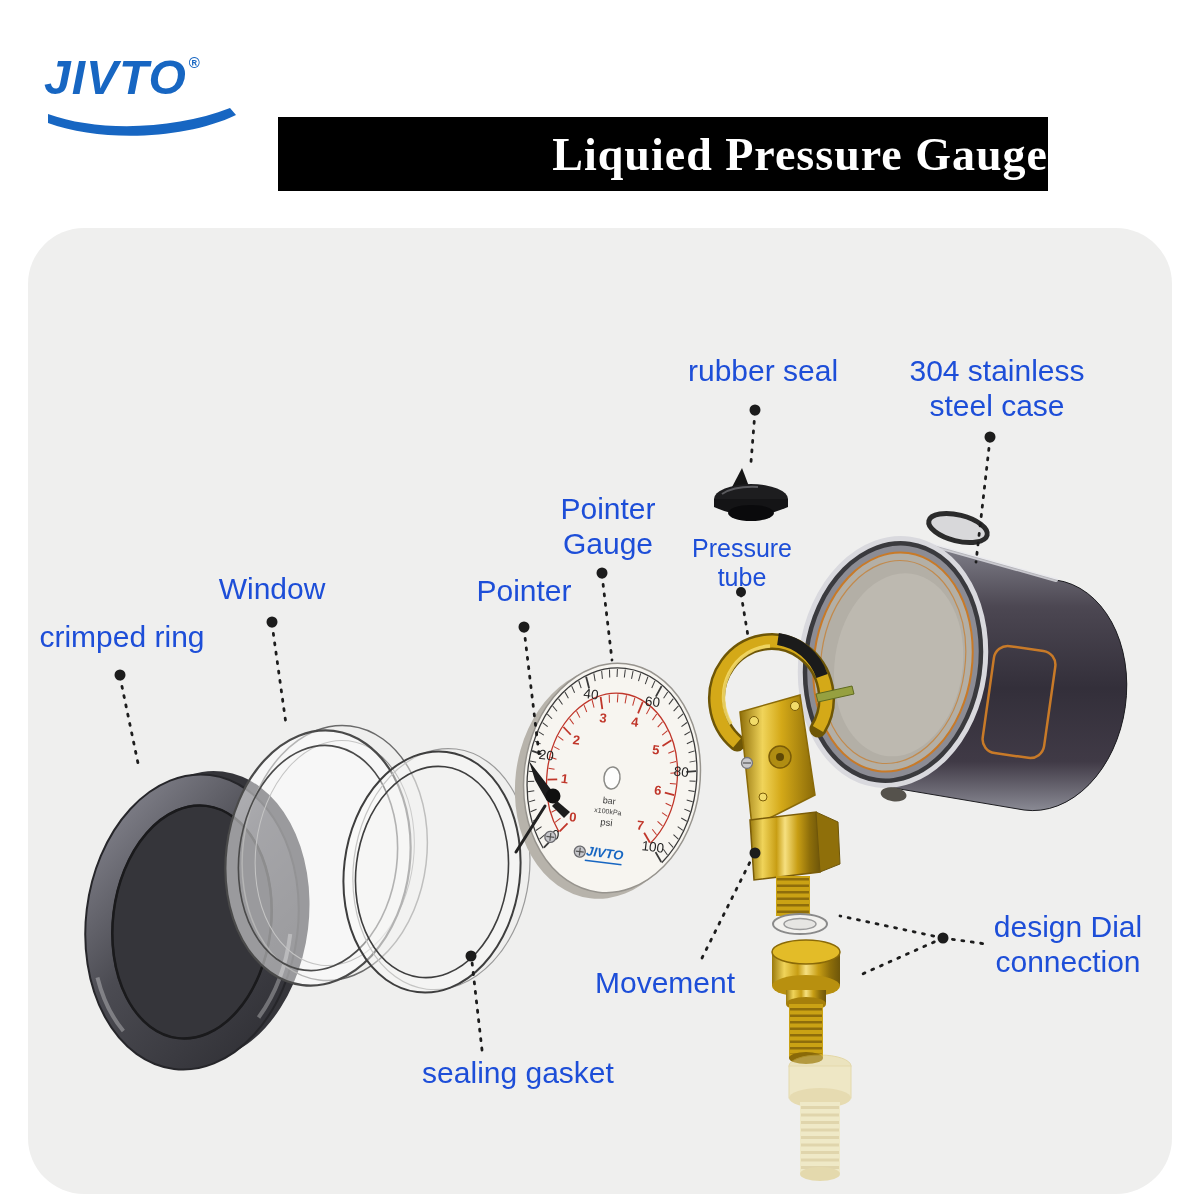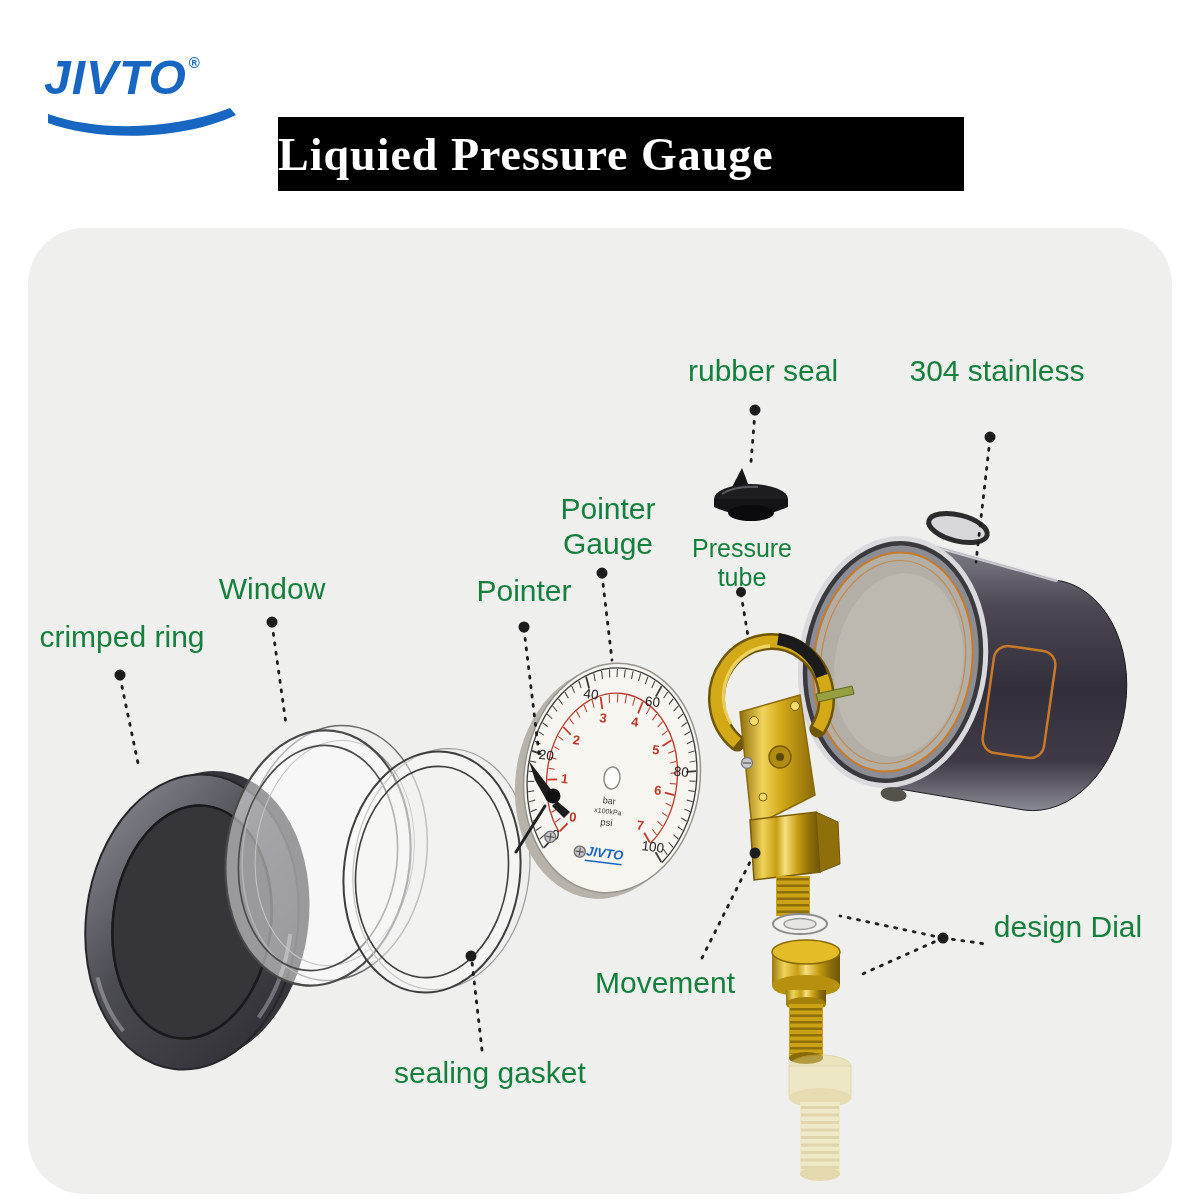--- a/index.html
+++ b/index.html
@@ -2,24 +2,24 @@
 <html><head>
 <meta charset="utf-8">
 <style>
   html,body{margin:0;padding:0;}
   body{width:1200px;height:1200px;background:#ffffff;position:relative;overflow:hidden;font-family:"Liberation Sans",sans-serif;}
   .panel{position:absolute;left:28px;top:228px;width:1144px;height:966px;background:#efefee;border-radius:56px;}
   .logo{position:absolute;left:40px;top:22px;width:230px;height:95px;margin-top:24px;}
   .logo-text{position:absolute;left:4px;top:4px;font-style:italic;font-weight:bold;font-size:48px;letter-spacing:1px;color:#1766c2;}
   .logo-text sup{font-size:15px;vertical-align:26px;margin-left:2px;font-style:normal;}
   .logo-swoosh{position:absolute;left:2px;top:58px;}
-  .banner{position:absolute;left:278px;top:117px;width:686px;height:74px;background:#000;display:flex;align-items:center;justify-content:flex-start;}
+  .banner{position:absolute;left:278px;top:117px;width:770px;height:74px;background:#000;display:flex;align-items:center;justify-content:flex-end;}
   .banner-text{color:#fff;font-family:"Liberation Serif",serif;font-weight:bold;font-size:46px;letter-spacing:1px;}
   .diagram{position:absolute;left:0;top:0;}
-  .label{position:absolute;transform:translateX(-50%);text-align:center;font-size:30px;line-height:1.16;color:#15803d;white-space:nowrap;}
+  .label{position:absolute;transform:translateX(-50%);text-align:center;font-size:30px;line-height:1.16;color:#1d4ed8;white-space:nowrap;}
   .label.small{font-size:25px;}
   svg text{font-family:"Liberation Sans",sans-serif;}
 </style>
 </head>
 <body>
 
 <div class="panel"></div>
 
 <div class="logo">
   <div class="logo-text"><span>JIVTO</span><sup>®</sup></div>
@@ -318,29 +318,31 @@
       <circle cx="755" cy="853" r="5.5"></circle>
       <circle cx="471" cy="956" r="5.5"></circle>
       <circle cx="943" cy="938" r="5.5"></circle>
     </g>
   </g>
 </svg>
 
 <div class="label" style="left:763px;top:354px">rubber seal</div>
 <div class="label" style="left:997px;top:354px">
   <div>304 stainless</div>
+  <div>steel case</div>
 </div>
 <div class="label" style="left:608px;top:492px">
   <div>Pointer</div>
   <div>Gauge</div>
 </div>
 <div class="label small" style="left:742px;top:534px">
   <div>Pressure</div>
   <div>tube</div>
 </div>
 <div class="label" style="left:272px;top:572px">Window</div>
 <div class="label" style="left:524px;top:574px">Pointer</div>
 <div class="label" style="left:122px;top:620px">crimped ring</div>
 <div class="label" style="left:665px;top:966px">Movement</div>
-<div class="label" style="left:490px;top:1056px">sealing gasket</div>
+<div class="label" style="left:518px;top:1056px">sealing gasket</div>
 <div class="label" style="left:1068px;top:910px">
   <div>design Dial</div>
+  <div>connection</div>
 </div>
 
 </body></html>

